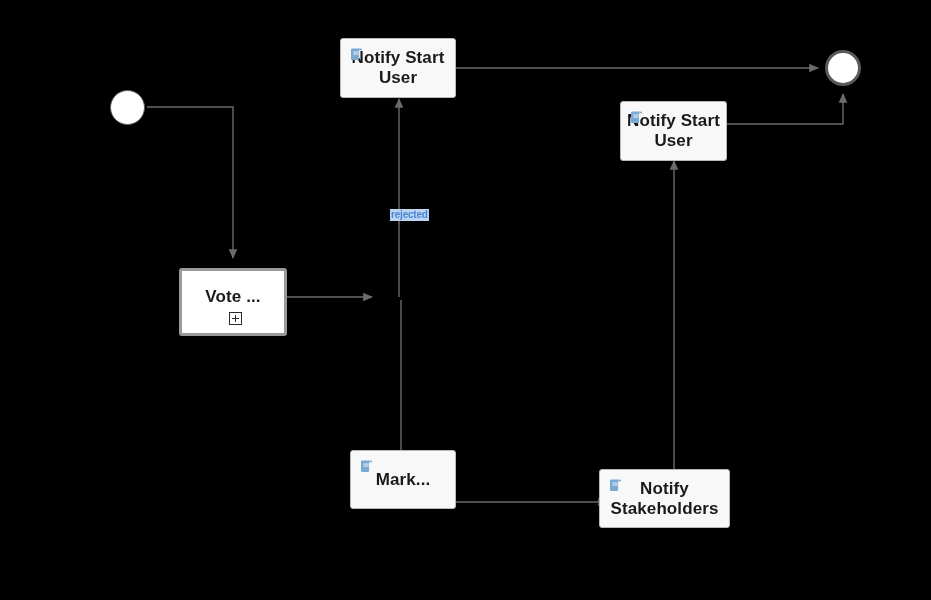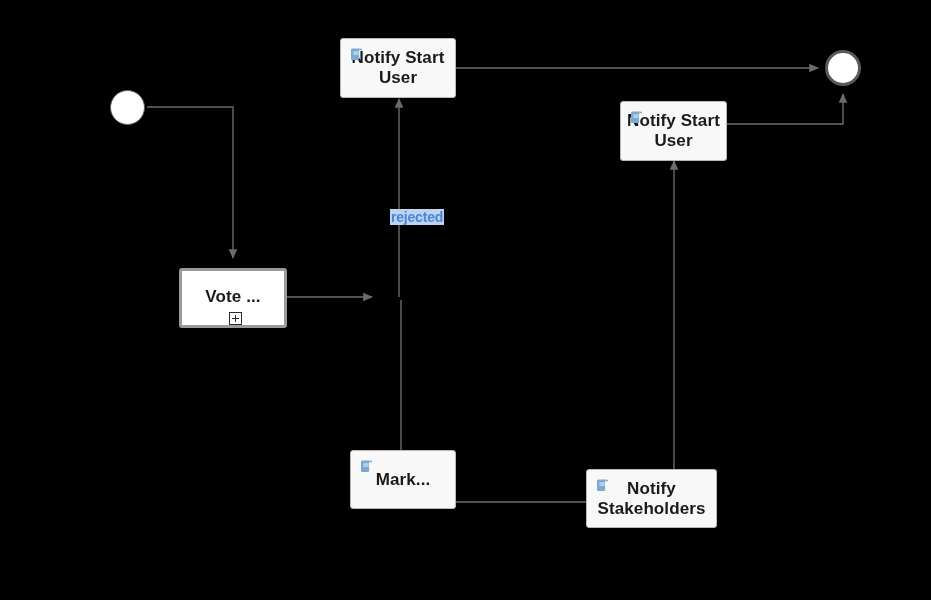--- a/index.html
+++ b/index.html
@@ -96,21 +96,21 @@
   .flow-line {
     stroke: #6b6b6b;
     stroke-width: 1.4;
     fill: none;
   }
   .arrow-head { fill: #6b6b6b; }
 
   
   .flow-label {
     position: absolute;
-    font-size: 14px;
+    font-size: 10px;
     font-weight: bold;
     color: #4a86d8;
     background: #bcd4f0;
     letter-spacing: -.2px;
     line-height: 1;
     padding: 1px 1px;
     white-space: nowrap;
   }
 </style>
 </head>
@@ -163,38 +163,38 @@
       <svg width="16" height="16" viewBox="0 0 16 16" xmlns="http://www.w3.org/2000/svg">
         <path d="M3.2 2.6 h8.4 a1.6 1.6 0 0 0 -1.5 1.6 v8.6 a1.2 1.2 0 0 1 -1.2 1.2 h-5.7 a1.2 1.2 0 0 1 -1.2 -1.2 v-8.8 a1.4 1.4 0 0 1 1.2 -1.4 z" fill="#7aa9d4"></path>
         <path d="M11.6 2.6 a1.6 1.6 0 0 1 1.6 1.6 h-3.1 a1.6 1.6 0 0 1 1.5 -1.6 z" fill="#7aa9d4"></path>
         <rect x="4.3" y="5.6" width="5.4" height="0.9" fill="#f8f8f8"></rect>
         <rect x="4.3" y="7.6" width="5.4" height="0.9" fill="#f8f8f8"></rect>
       </svg>
     </span>
     <span class="task-label">Notify Start User</span>
   </div>
 
-  <div class="task selected" style="left:179px; top:268px; width:108px; height:60px;">
+  <div class="task selected" style="left:179px; top:268px; width:108px; height:68px;">
     <span class="task-label" style="position:absolute; left:0; right:0; top:16px;">Vote ...</span>
     <span class="expand-marker" style="left:47px; top:41px;"></span>
   </div>
 
   <div class="task" style="left:350px; top:450px; width:106px; height:59px;">
     <span class="script-icon">
       <svg width="16" height="16" viewBox="0 0 16 16" xmlns="http://www.w3.org/2000/svg">
         <path d="M3.2 2.6 h8.4 a1.6 1.6 0 0 0 -1.5 1.6 v8.6 a1.2 1.2 0 0 1 -1.2 1.2 h-5.7 a1.2 1.2 0 0 1 -1.2 -1.2 v-8.8 a1.4 1.4 0 0 1 1.2 -1.4 z" fill="#7aa9d4"></path>
         <path d="M11.6 2.6 a1.6 1.6 0 0 1 1.6 1.6 h-3.1 a1.6 1.6 0 0 1 1.5 -1.6 z" fill="#7aa9d4"></path>
         <rect x="4.3" y="5.6" width="5.4" height="0.9" fill="#f8f8f8"></rect>
         <rect x="4.3" y="7.6" width="5.4" height="0.9" fill="#f8f8f8"></rect>
       </svg>
     </span>
     <span class="task-label">Mark...</span>
   </div>
 
-  <div class="task" style="left:586px; top:469px; width:131px; height:59px;">
+  <div class="task" style="left:599px; top:469px; width:131px; height:59px;">
     <span class="script-icon">
       <svg width="16" height="16" viewBox="0 0 16 16" xmlns="http://www.w3.org/2000/svg">
         <path d="M3.2 2.6 h8.4 a1.6 1.6 0 0 0 -1.5 1.6 v8.6 a1.2 1.2 0 0 1 -1.2 1.2 h-5.7 a1.2 1.2 0 0 1 -1.2 -1.2 v-8.8 a1.4 1.4 0 0 1 1.2 -1.4 z" fill="#7aa9d4"></path>
         <path d="M11.6 2.6 a1.6 1.6 0 0 1 1.6 1.6 h-3.1 a1.6 1.6 0 0 1 1.5 -1.6 z" fill="#7aa9d4"></path>
         <rect x="4.3" y="5.6" width="5.4" height="0.9" fill="#f8f8f8"></rect>
         <rect x="4.3" y="7.6" width="5.4" height="0.9" fill="#f8f8f8"></rect>
       </svg>
     </span>
     <span class="task-label">Notify Stakeholders</span>
   </div>

